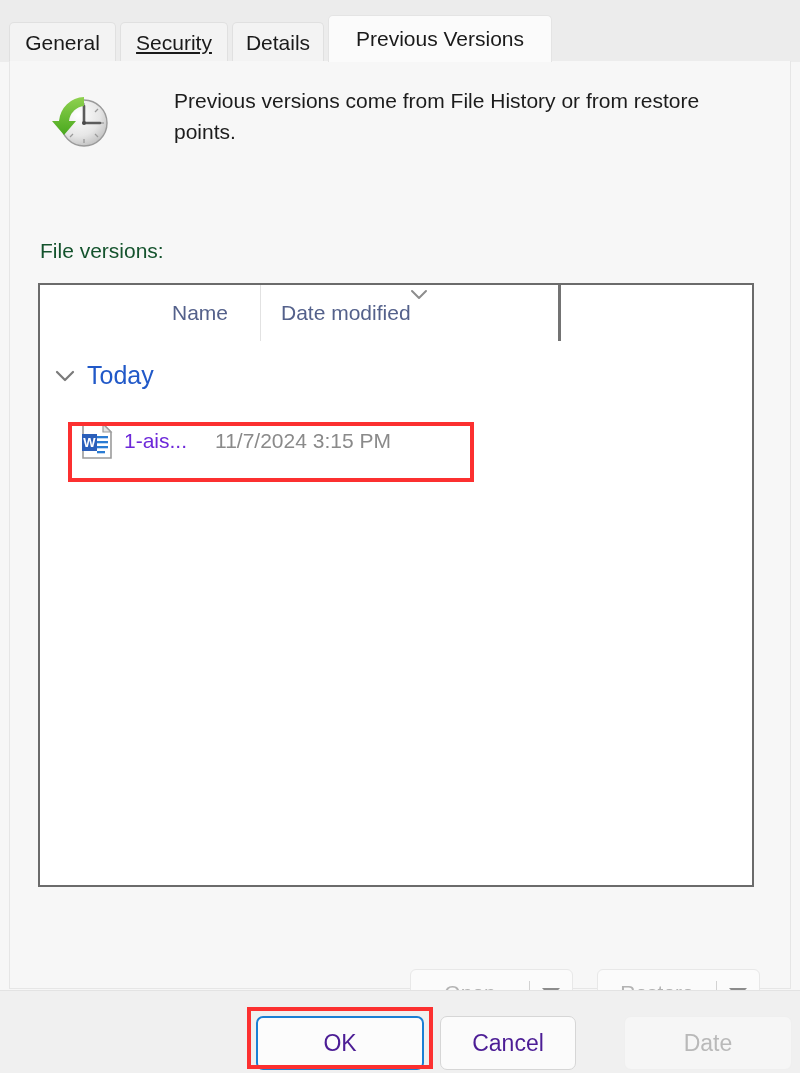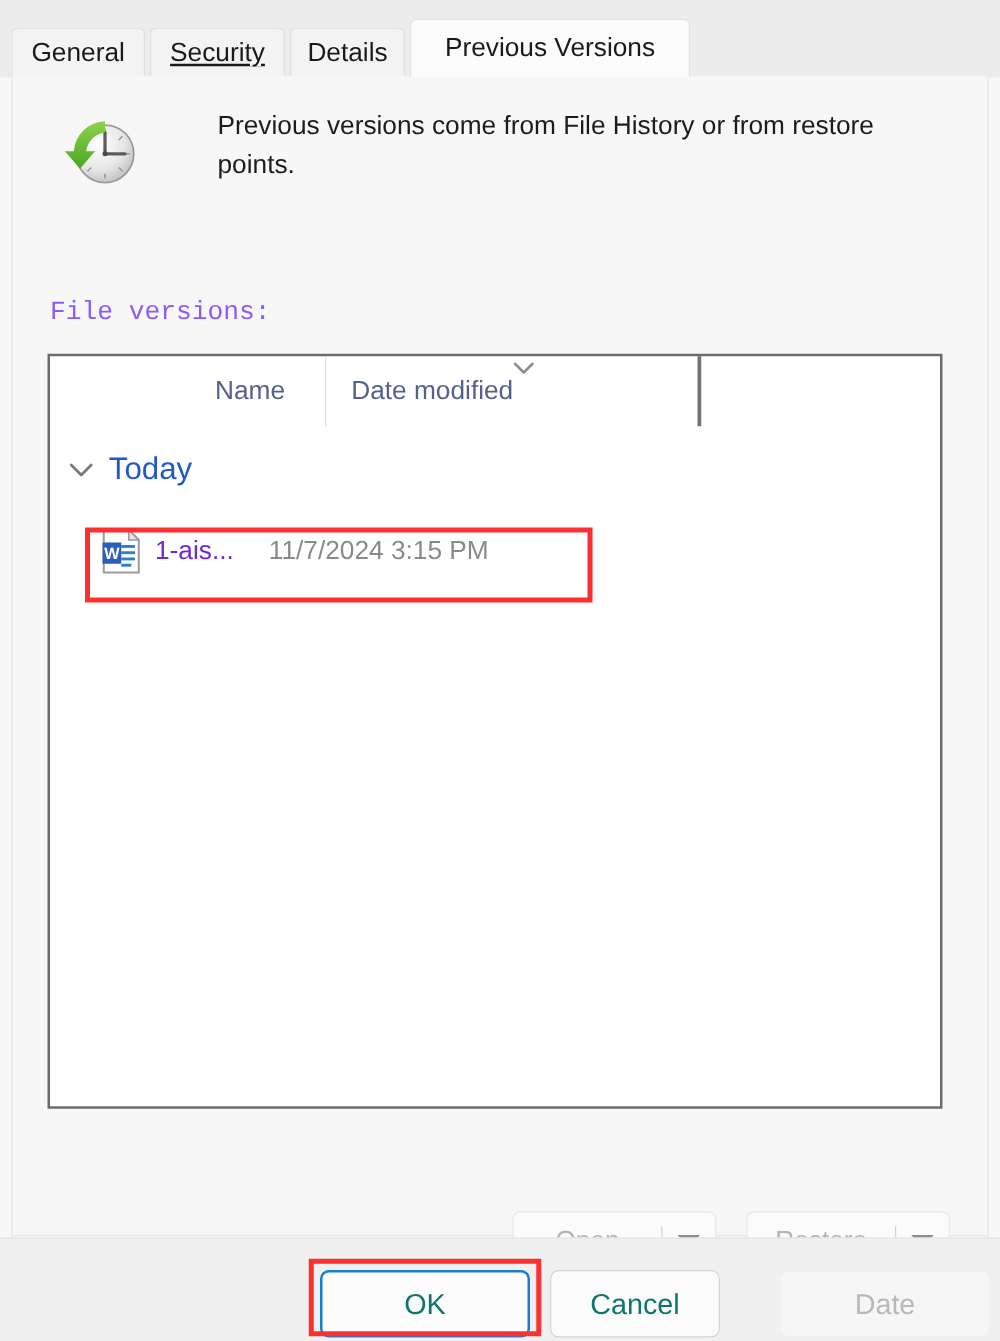--- a/index.html
+++ b/index.html
@@ -84,22 +84,21 @@
     font-size: 21px;
     line-height: 31px;
     color: #1c1c1c;
   }
 
   
   .fv-label {
     position: absolute;
     left: 30px; top: 178px;
     font-size: 21px;
-    color: #8b5cf6;
-    font-family: Liberation Mono, monospace;
+    color: #14532d;
   }
 
   
   .listbox {
     position: absolute;
     left: 28px; top: 222px;
     width: 716px;
     height: 604px;
     box-sizing: border-box;
     background: #ffffff;
@@ -249,21 +248,21 @@
   .dlgbtn {
     position: absolute;
     height: 54px;
     box-sizing: border-box;
     border-radius: 7px;
     background: #fbfbfb;
     display: flex;
     align-items: center;
     justify-content: center;
     font-size: 23px;
-    color: #0f766e;
+    color: #4c1d95;
     cursor: default;
   }
   #btn-ok {
     left: 256px; top: 1016px; width: 168px;
     border: 2px solid #1a7fd4;
     background: #fcfcfc;
   }
   #btn-cancel {
     left: 440px; top: 1016px; width: 136px;
     border: 1px solid #d6d6d6;

